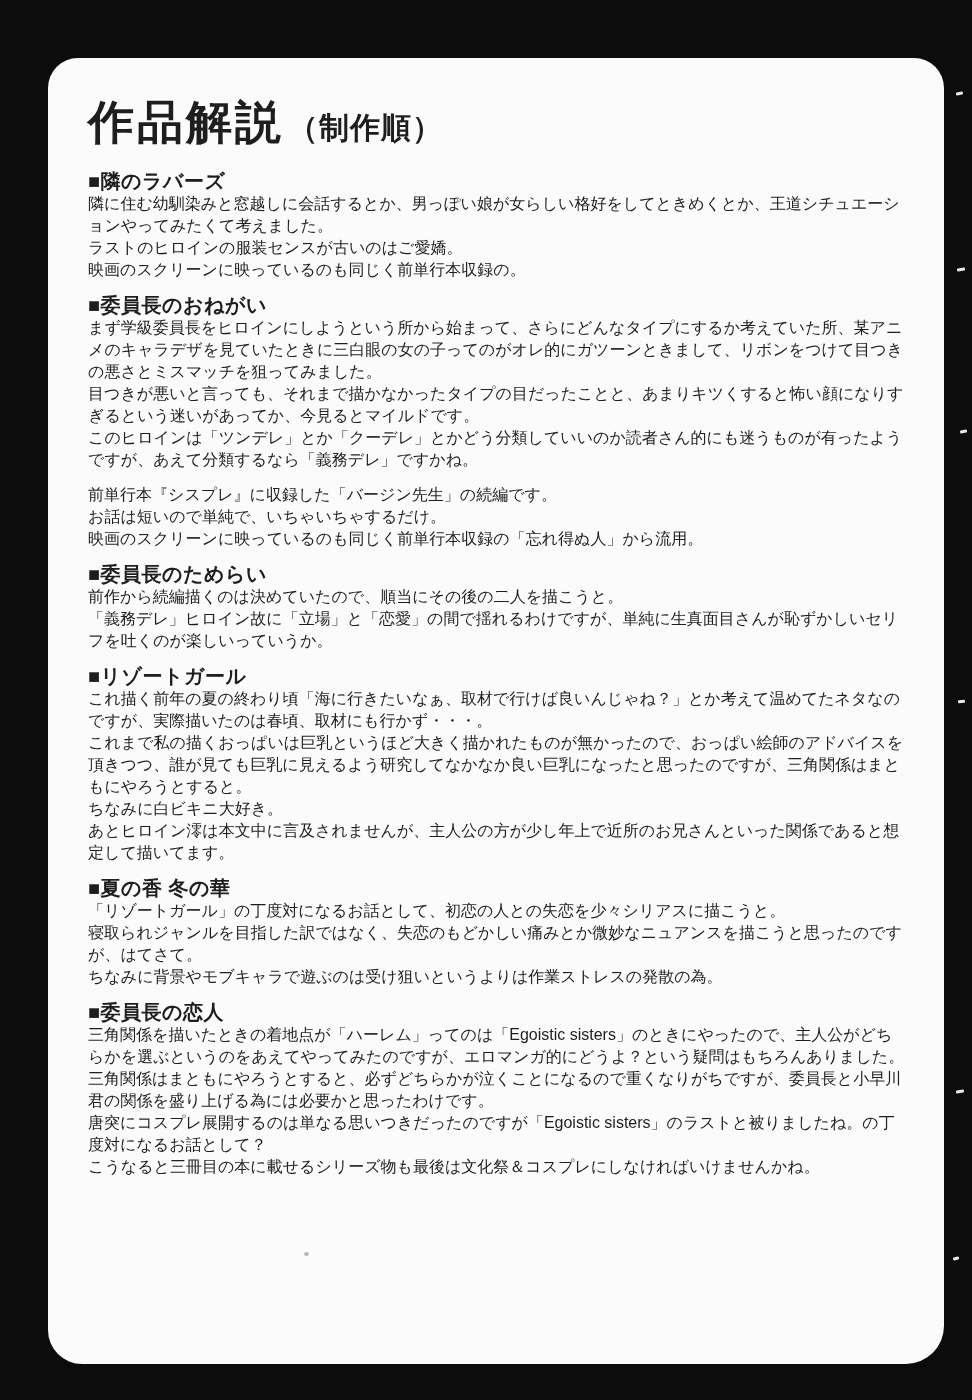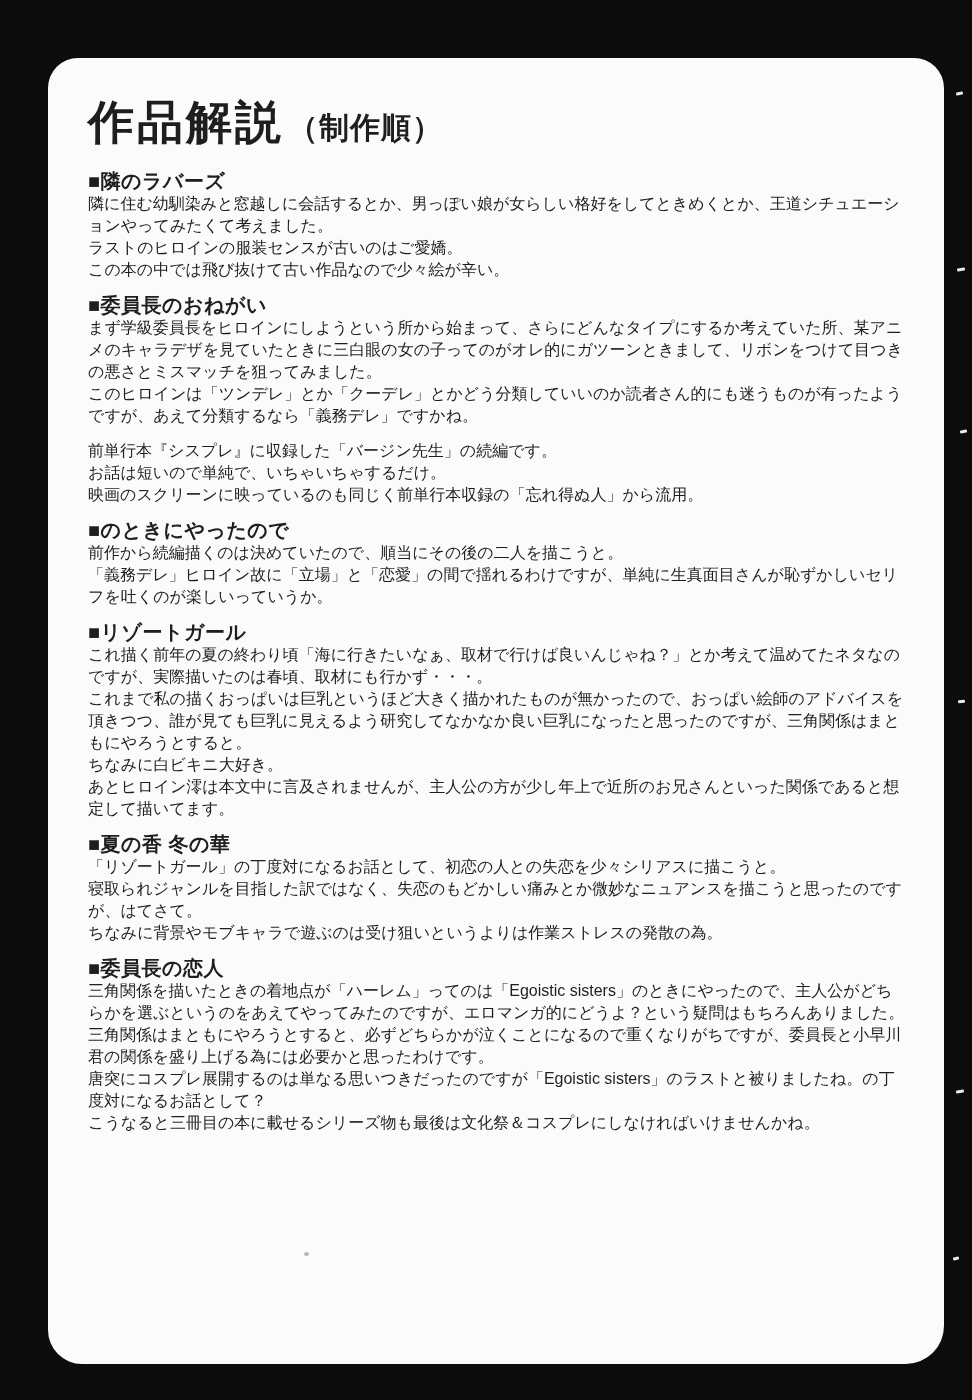--- a/index.html
+++ b/index.html
@@ -90,37 +90,38 @@
   <div class="page">
 
     <h1 class="title">
       <span class="main">作品解説</span><span class="suffix">（制作順）</span>
     </h1>
 
     <section class="doc-section">
       <h2>■隣のラバーズ</h2>
       <p>隣に住む幼馴染みと窓越しに会話するとか、男っぽい娘が女らしい格好をしてときめくとか、王道シチュエーションやってみたくて考えました。</p>
       <p>ラストのヒロインの服装センスが古いのはご愛嬌。</p>
-      <p>この本の中では飛び抜けて古い作品なので少々絵が辛い。</p>
+      <p>映画のスクリーンに映っているのも同じく前単行本収録の。</p>
     </section>
 
     <section class="doc-section">
       <h2>■委員長のおねがい</h2>
       <p>まず学級委員長をヒロインにしようという所から始まって、さらにどんなタイプにするか考えていた所、某アニメのキャラデザを見ていたときに三白眼の女の子ってのがオレ的にガツーンときまして、リボンをつけて目つきの悪さとミスマッチを狙ってみました。</p>
+      <p>目つきが悪いと言っても、それまで描かなかったタイプの目だったことと、あまりキツくすると怖い顔になりすぎるという迷いがあってか、今見るとマイルドです。</p>
       <p>このヒロインは「ツンデレ」とか「クーデレ」とかどう分類していいのか読者さん的にも迷うものが有ったようですが、あえて分類するなら「義務デレ」ですかね。</p>
     </section>
 
     <section class="doc-section">
       <p>前単行本『シスプレ』に収録した「バージン先生」の続編です。</p>
       <p>お話は短いので単純で、いちゃいちゃするだけ。</p>
       <p>映画のスクリーンに映っているのも同じく前単行本収録の「忘れ得ぬ人」から流用。</p>
     </section>
 
     <section class="doc-section">
-      <h2>■のときにやったので</h2>
+      <h2>■委員長のためらい</h2>
       <p>前作から続編描くのは決めていたので、順当にその後の二人を描こうと。</p>
       <p>「義務デレ」ヒロイン故に「立場」と「恋愛」の間で揺れるわけですが、単純に生真面目さんが恥ずかしいセリフを吐くのが楽しいっていうか。</p>
     </section>
 
     <section class="doc-section">
       <h2>■リゾートガール</h2>
       <p>これ描く前年の夏の終わり頃「海に行きたいなぁ、取材で行けば良いんじゃね？」とか考えて温めてたネタなのですが、実際描いたのは春頃、取材にも行かず・・・。</p>
       <p>これまで私の描くおっぱいは巨乳というほど大きく描かれたものが無かったので、おっぱい絵師のアドバイスを頂きつつ、誰が見ても巨乳に見えるよう研究してなかなか良い巨乳になったと思ったのですが、三角関係はまともにやろうとすると。</p>
       <p>ちなみに白ビキニ大好き。</p>
       <p>あとヒロイン澪は本文中に言及されませんが、主人公の方が少し年上で近所のお兄さんといった関係であると想定して描いてます。</p>

